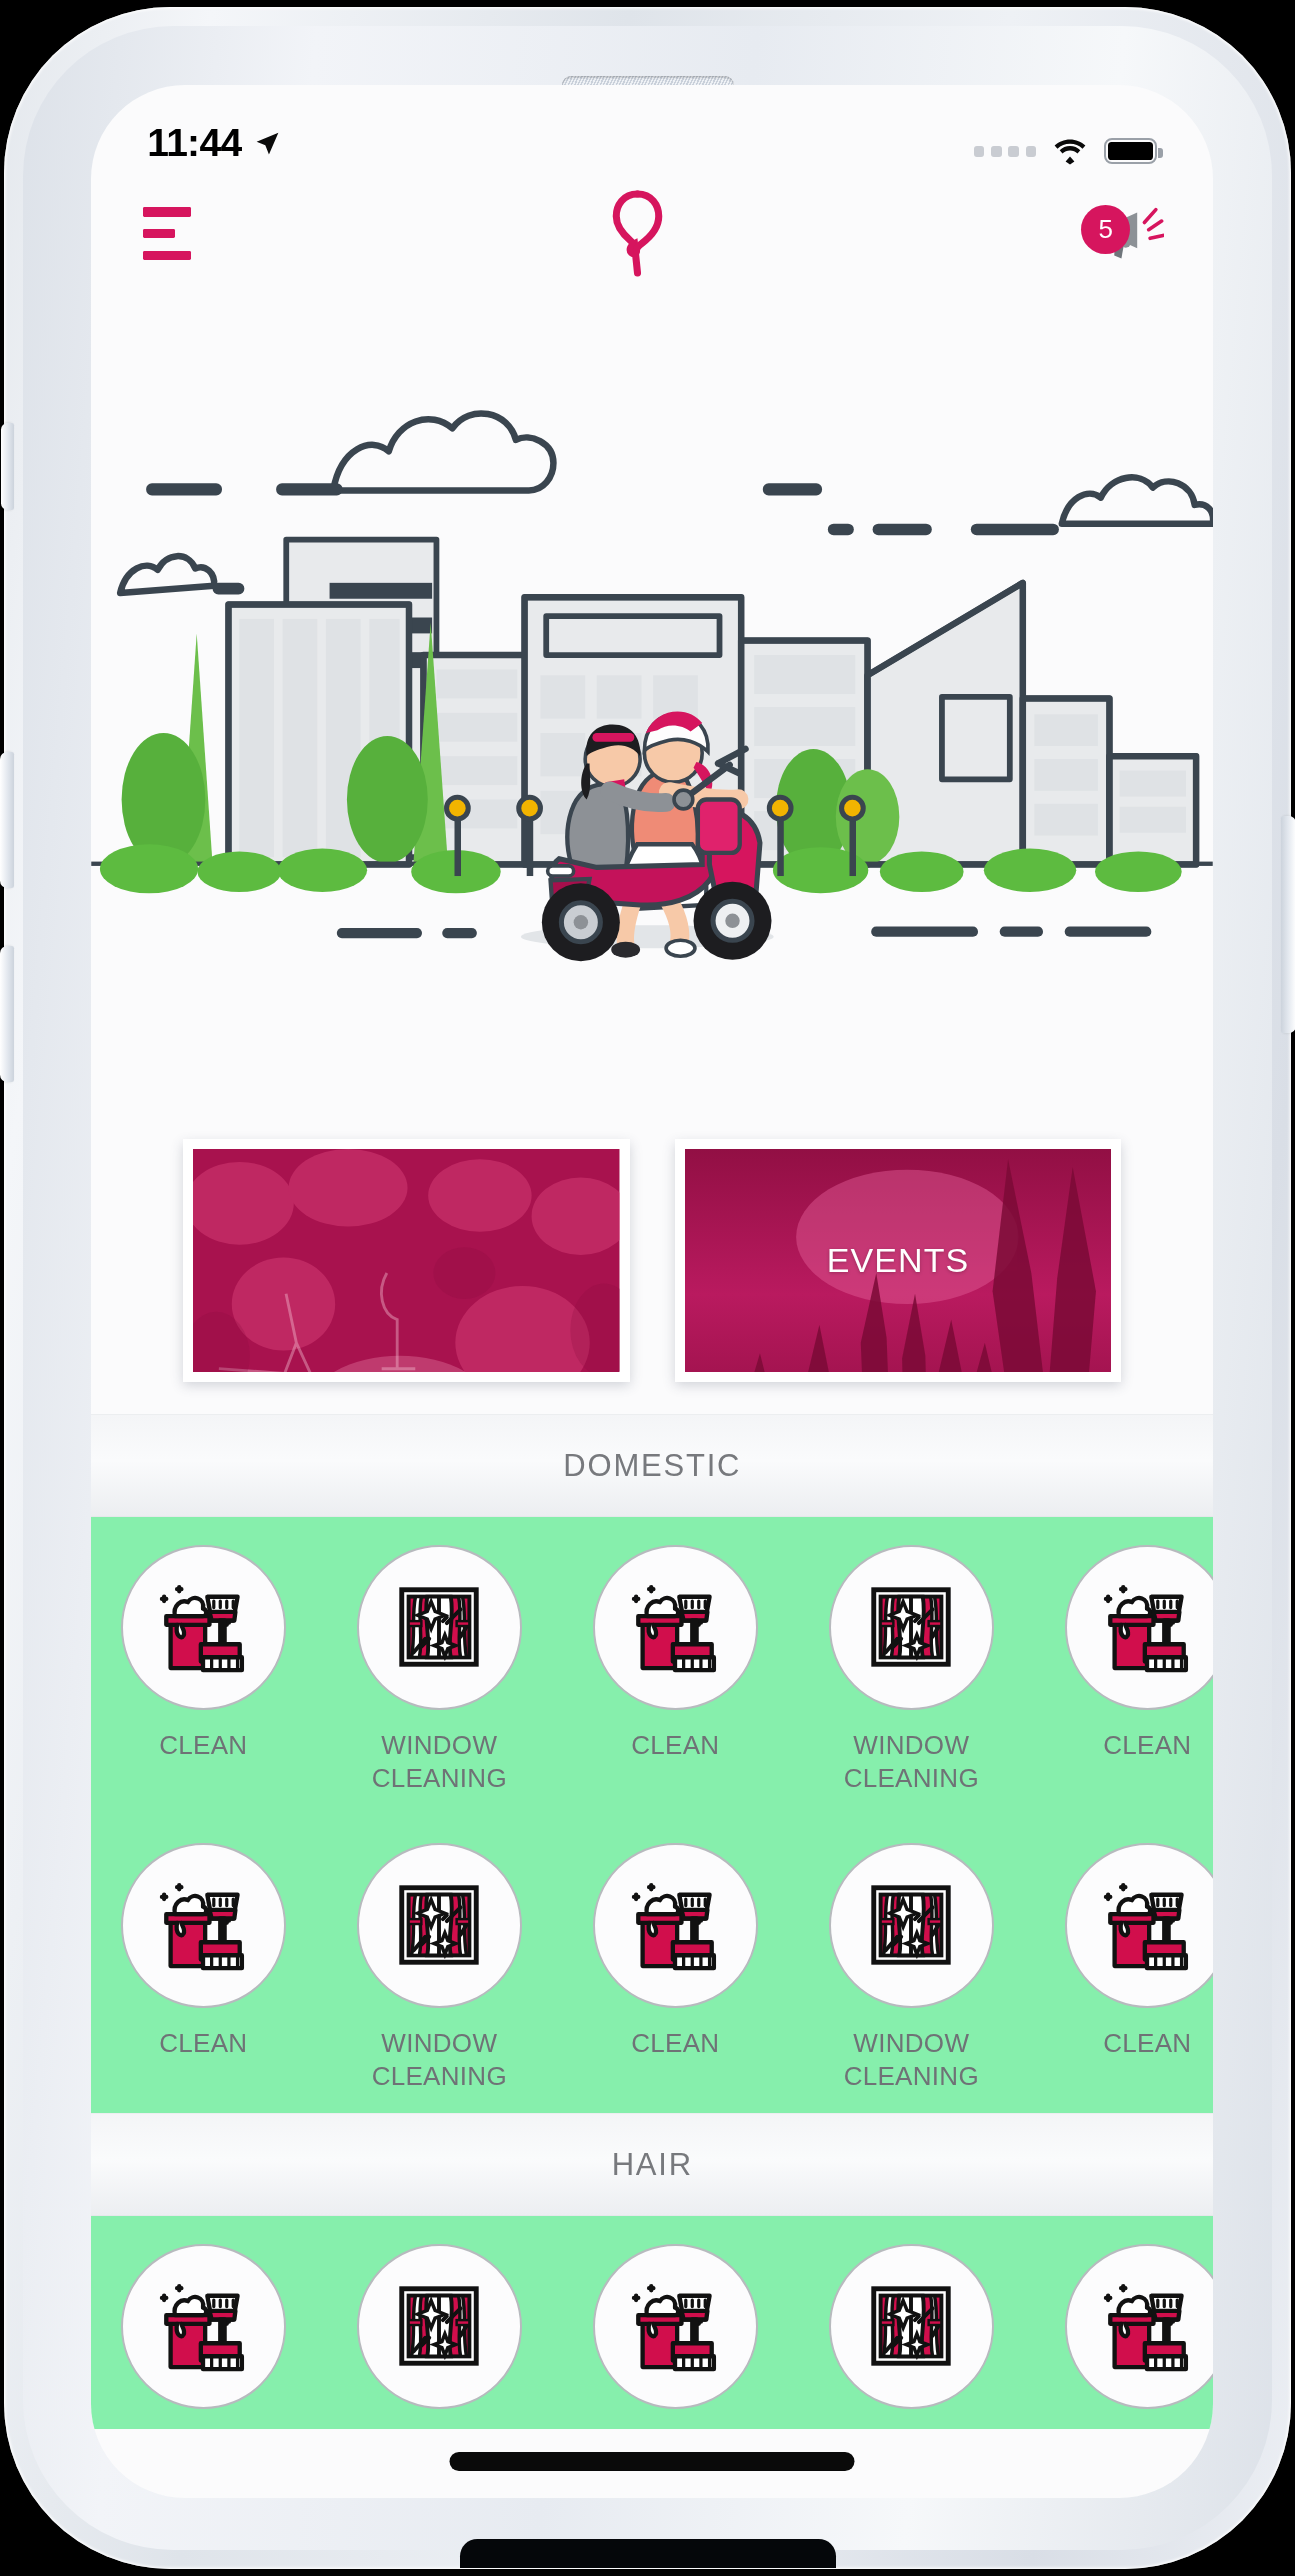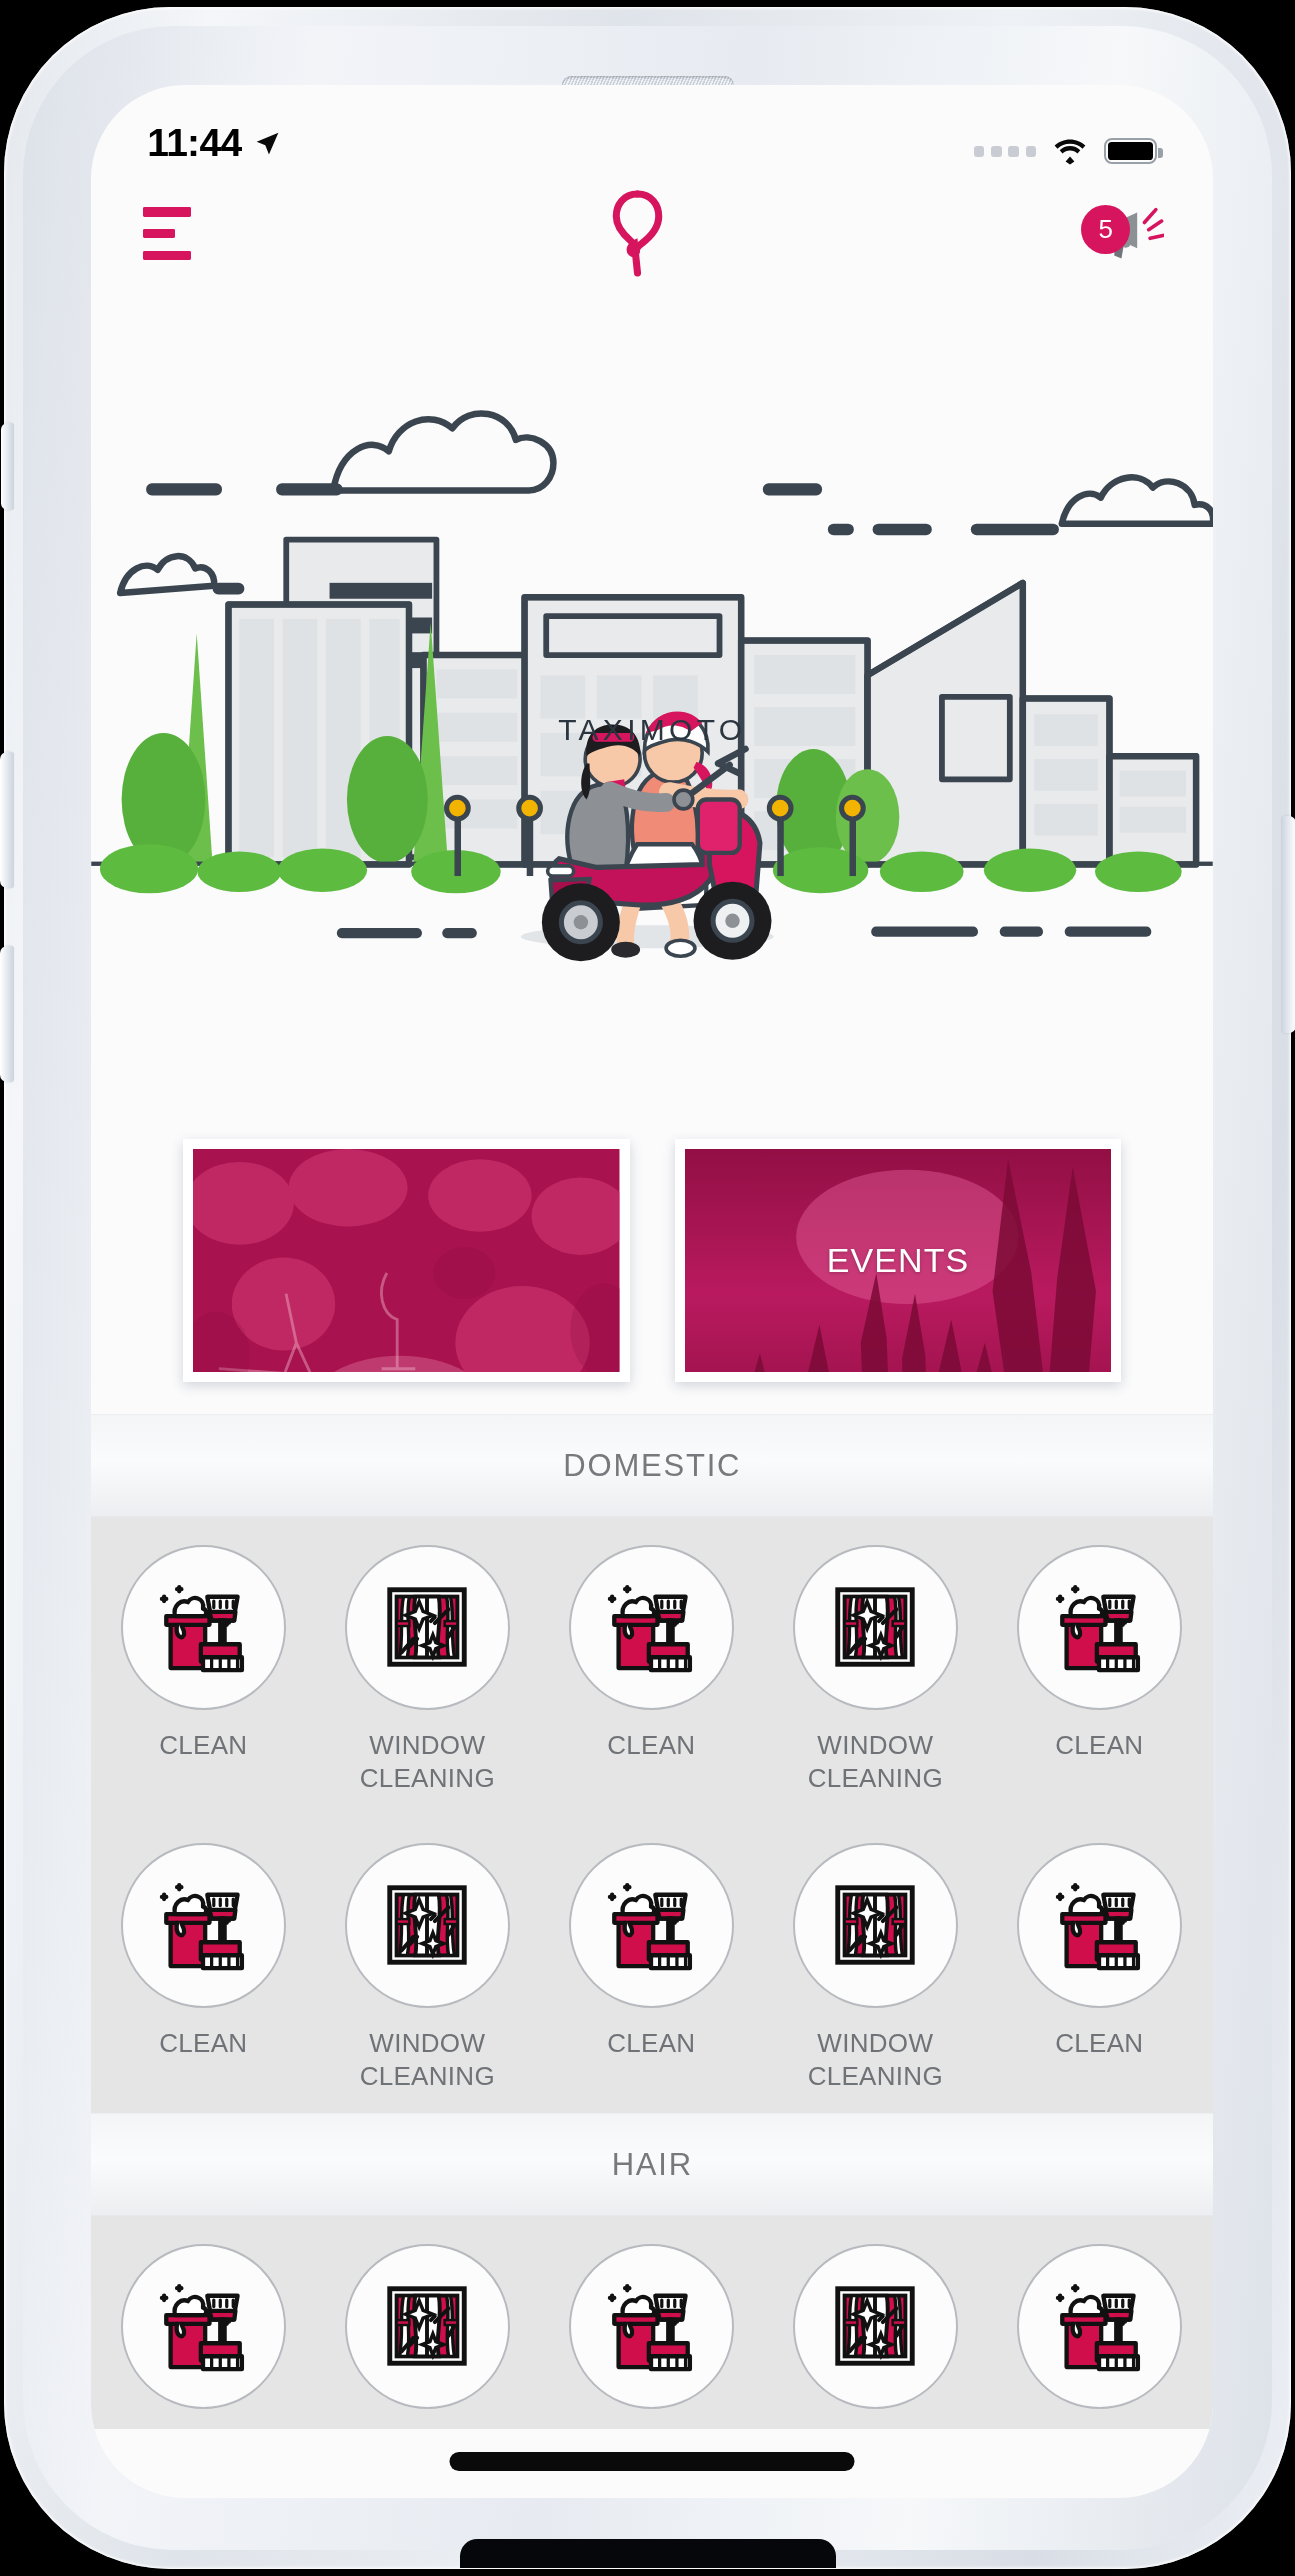--- a/index.html
+++ b/index.html
@@ -128,22 +128,22 @@
   
   .section-header {
     height: 103px; display: flex; align-items: center; justify-content: center;
     background: linear-gradient(180deg,#f4f5f7 0%,#fafbfc 45%,#eceef1 100%);
     border-top: 0.7px solid #eceef0; border-bottom: 0.7px solid #e6e8eb;
     font-size: 31px; letter-spacing: 1.8px; color: #77797d; font-weight: 400;
   }
 
   
   .service-row {
-    background: #e5e5e5; padding: 27.5px 0 20px 0;
-    display: flex; gap: 0; overflow: hidden; position: relative;
+    background: #86efac; padding: 27.5px 0 20px 0;
+    display: flex; gap: 12px; overflow: hidden; position: relative;
   }
   .service-item {
     flex: 0 0 224px; display: flex; flex-direction: column; align-items: center;
     cursor: pointer;
   }
   .service-circle {
     width: 165px; height: 165px; border-radius: 50%;
     border: 2.2px solid #b7babe; background: #fcfcfd;
     display: flex; align-items: center; justify-content: center;
     position: relative; overflow: hidden;
@@ -412,21 +412,20 @@
           <rect x="632" y="792" width="36" height="14" rx="7" fill="#ffffff" stroke="#3a454f" stroke-width="5"></rect>
 
           <circle cx="678" cy="870" r="54" fill="#1d1d20"></circle>
           <circle cx="678" cy="870" r="27" fill="#c9cdd2" stroke="#3a454f" stroke-width="7"></circle>
           <circle cx="678" cy="870" r="10" fill="#8d9196"></circle>
           <circle cx="888" cy="868" r="54" fill="#1d1d20"></circle>
           <circle cx="888" cy="868" r="27" fill="#eef0f2" stroke="#3a454f" stroke-width="7"></circle>
           <circle cx="888" cy="868" r="10" fill="#8d9196"></circle>
         </g>
       </svg>
-      <div id="hero-brand-text">TAXIMOTO</div>
     </div>
 
     <div id="feature-cards">
 
       <div class="feature-card">
         <svg class="card-photo" viewBox="0 0 330 250" preserveAspectRatio="none">
           <rect width="330" height="250" fill="#a8124e"></rect>
           <g opacity=".42" fill="#e0477f">
             <ellipse cx="36" cy="42" rx="42" ry="32"></ellipse>
               <ellipse cx="120" cy="30" rx="46" ry="30"></ellipse>

